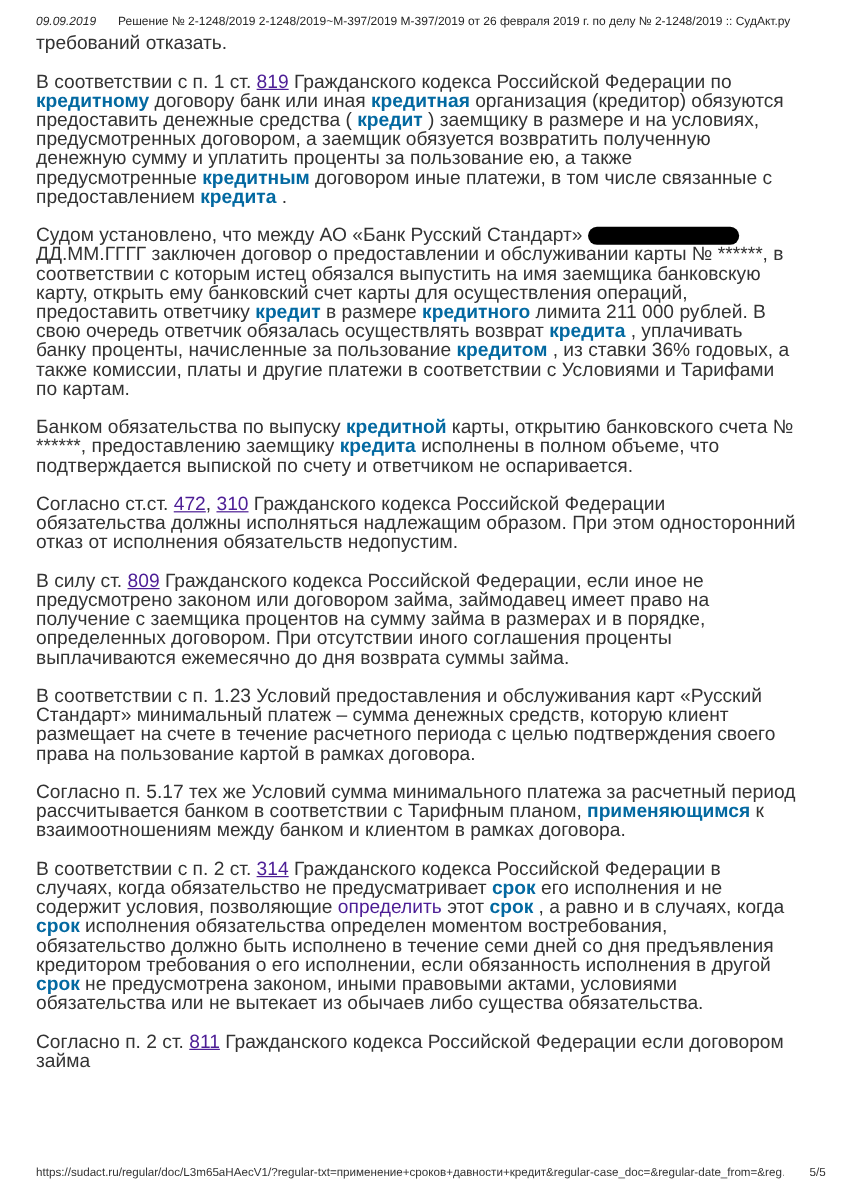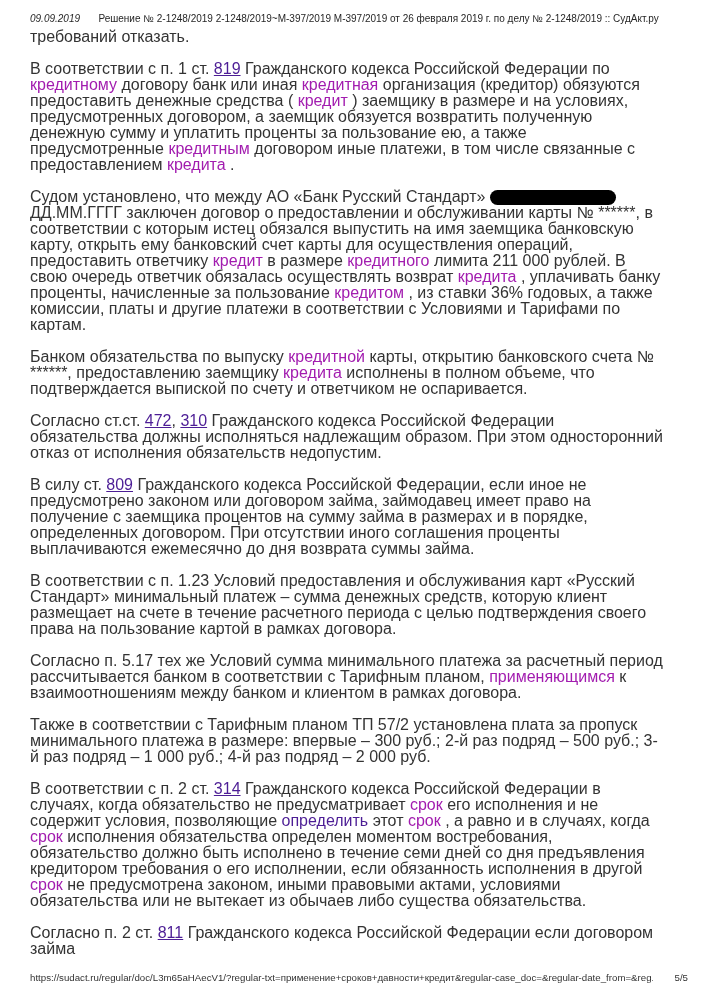--- a/index.html
+++ b/index.html
@@ -24,21 +24,21 @@
   
   .doc {
     position: absolute;
     top: 29px; left: 30px;
     width: 633px;
     font-size: 16px;
     line-height: 16px;
   }
   .para { margin: 0 0 16px 0; }
   .para .plain { color: #333333; }
-  .para .bold { font-weight: normal; color: #a21caf; margin-top: 32px; }
+  .para .bold { font-weight: bold; color: #0369a1; margin-top: 32px; }
   a.link, a.link-plain {
     color: #4c1d95;
     cursor: pointer;
   }
   a.link { text-decoration: underline; }
   a.link-plain { text-decoration: none; }
   .redaction {
     display: inline-block;
     width: 126px; height: 15px;
     background: #000000;
@@ -68,21 +68,20 @@
 
 <div class="doc">
     <p class="para"><span class="plain">требований отказать.</span></p>
     <p class="para"><span class="plain">В соответствии с п. 1 ст. </span><a class="link">819</a><span class="plain"> Гражданского кодекса Российской Федерации по </span><span class="bold">кредитному</span><span class="plain"> договору банк или иная </span><span class="bold">кредитная</span><span class="plain"> организация (кредитор) обязуются предоставить денежные средства ( </span><span class="bold">кредит</span><span class="plain"> ) заемщику в размере и на условиях, предусмотренных договором, а заемщик обязуется возвратить полученную денежную сумму и уплатить проценты за пользование ею, а также предусмотренные </span><span class="bold">кредитным</span><span class="plain"> договором иные платежи, в том числе связанные с предоставлением </span><span class="bold">кредита</span><span class="plain"> .</span></p>
     <p class="para"><span class="plain">Судом установлено, что между АО «Банк Русский Стандарт» </span><span class="redaction"></span><span class="plain">ДД.ММ.ГГГГ заключен договор о предоставлении и обслуживании карты № ******, в соответствии с которым истец обязался выпустить на имя заемщика банковскую карту, открыть ему банковский счет карты для осуществления операций, предоставить ответчику </span><span class="bold">кредит</span><span class="plain"> в размере </span><span class="bold">кредитного</span><span class="plain"> лимита 211 000 рублей. В свою очередь ответчик обязалась осуществлять возврат </span><span class="bold">кредита</span><span class="plain"> , уплачивать банку проценты, начисленные за пользование </span><span class="bold">кредитом</span><span class="plain"> , из ставки 36% годовых, а также комиссии, платы и другие платежи в соответствии с Условиями и Тарифами по картам.</span></p>
     <p class="para"><span class="plain">Банком обязательства по выпуску </span><span class="bold">кредитной</span><span class="plain"> карты, открытию банковского счета № ******, предоставлению заемщику </span><span class="bold">кредита</span><span class="plain"> исполнены в полном объеме, что подтверждается выпиской по счету и ответчиком не оспаривается.</span></p>
     <p class="para"><span class="plain">Согласно ст.ст. </span><a class="link">472</a><span class="plain">, </span><a class="link">310</a><span class="plain"> Гражданского кодекса Российской Федерации обязательства должны исполняться надлежащим образом. При этом односторонний отказ от исполнения обязательств недопустим.</span></p>
     <p class="para"><span class="plain">В силу ст. </span><a class="link">809</a><span class="plain"> Гражданского кодекса Российской Федерации, если иное не предусмотрено законом или договором займа, займодавец имеет право на получение с заемщика процентов на сумму займа в размерах и в порядке, определенных договором. При отсутствии иного соглашения проценты выплачиваются ежемесячно до дня возврата суммы займа.</span></p>
     <p class="para"><span class="plain">В соответствии с п. 1.23 Условий предоставления и обслуживания карт «Русский Стандарт» минимальный платеж – сумма денежных средств, которую клиент размещает на счете в течение расчетного периода с целью подтверждения своего права на пользование картой в рамках договора.</span></p>
     <p class="para"><span class="plain">Согласно п. 5.17 тех же Условий сумма минимального платежа за расчетный период рассчитывается банком в соответствии с Тарифным планом, </span><span class="bold">применяющимся</span><span class="plain"> к взаимоотношениям между банком и клиентом в рамках договора.</span></p>
-    <p class="para"><span class="plain">Также в соответствии с Тарифным планом ТП 57/2 установлена плата за пропуск минимального платежа в размере: впервые – 300 руб.; 2-й раз подряд – 500 руб.; 3-й раз подряд – 1 000 руб.; 4-й раз подряд – 2 000 руб.</span></p>
     <p class="para"><span class="plain">В соответствии с п. 2 ст. </span><a class="link">314</a><span class="plain"> Гражданского кодекса Российской Федерации в случаях, когда обязательство не предусматривает </span><span class="bold">срок</span><span class="plain"> его исполнения и не содержит условия, позволяющие </span><a class="link-plain">определить</a><span class="plain"> этот </span><span class="bold">срок</span><span class="plain"> , а равно и в случаях, когда </span><span class="bold">срок</span><span class="plain"> исполнения обязательства определен моментом востребования, обязательство должно быть исполнено в течение семи дней со дня предъявления кредитором требования о его исполнении, если обязанность исполнения в другой </span><span class="bold">срок</span><span class="plain"> не предусмотрена законом, иными правовыми актами, условиями обязательства или не вытекает из обычаев либо существа обязательства.</span></p>
     <p class="para"><span class="plain">Согласно п. 2 ст. </span><a class="link">811</a><span class="plain"> Гражданского кодекса Российской Федерации если договором займа</span></p>
   </div>
 
 <div class="print-footer">
   <span class="url">https://sudact.ru/regular/doc/L3m65aHAecV1/?regular-txt=применение+сроков+давности+кредит&amp;regular-case_doc=&amp;regular-date_from=&amp;reg...</span>
   <span class="pagenum">5/5</span>
 </div>
 
 </body></html>

